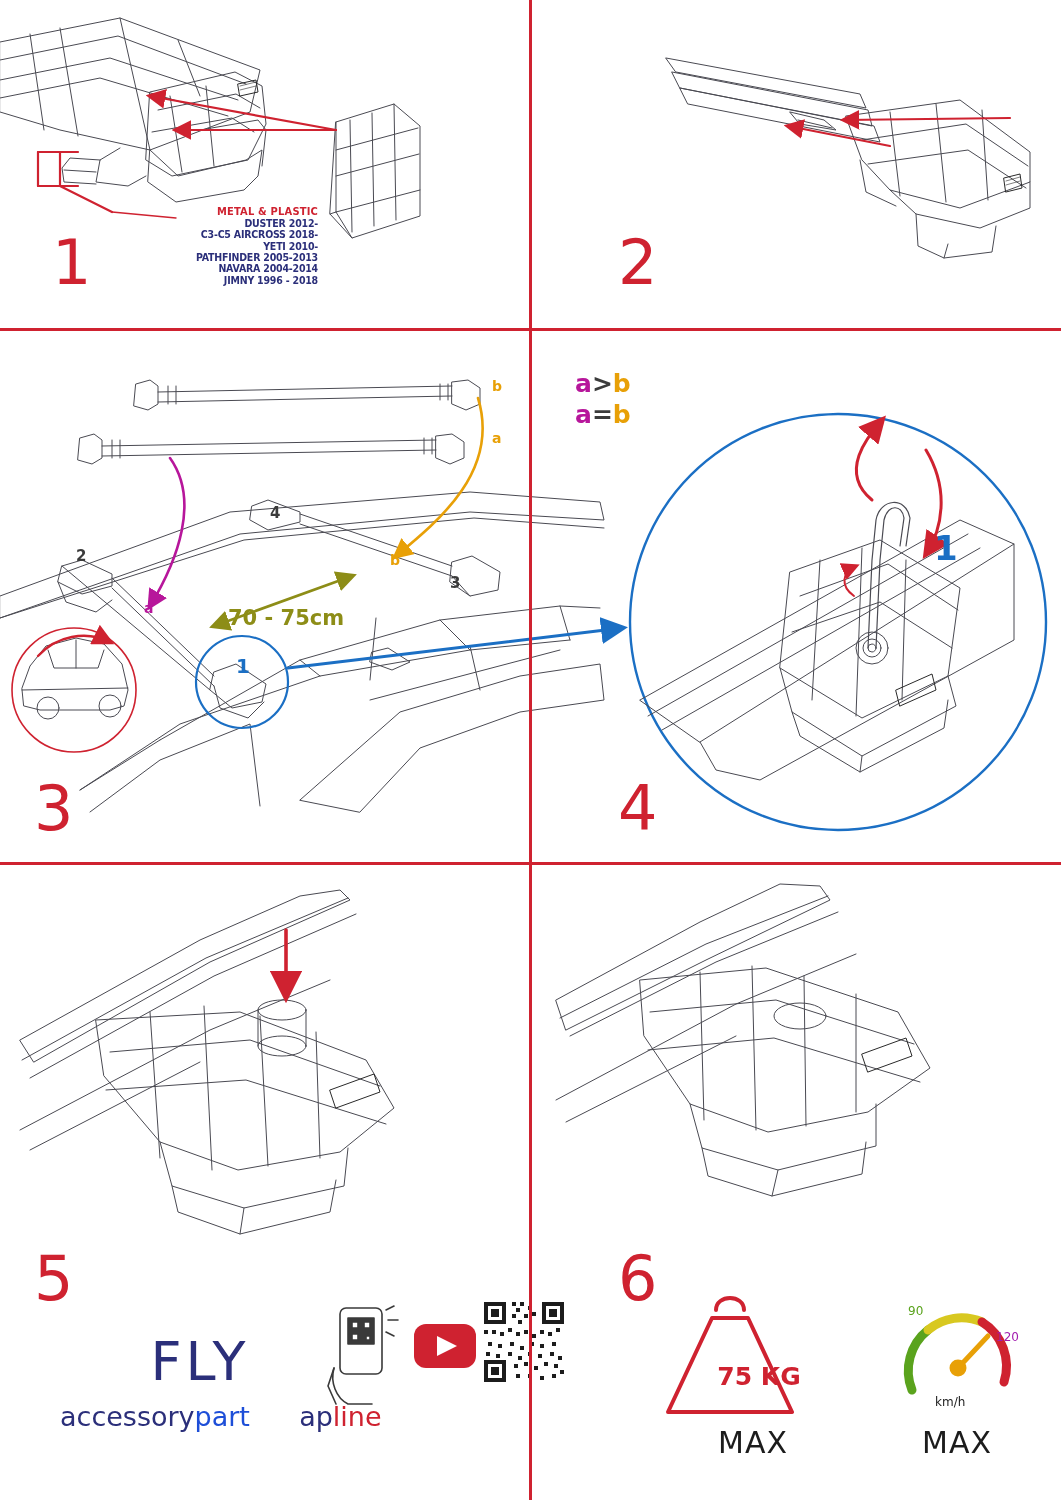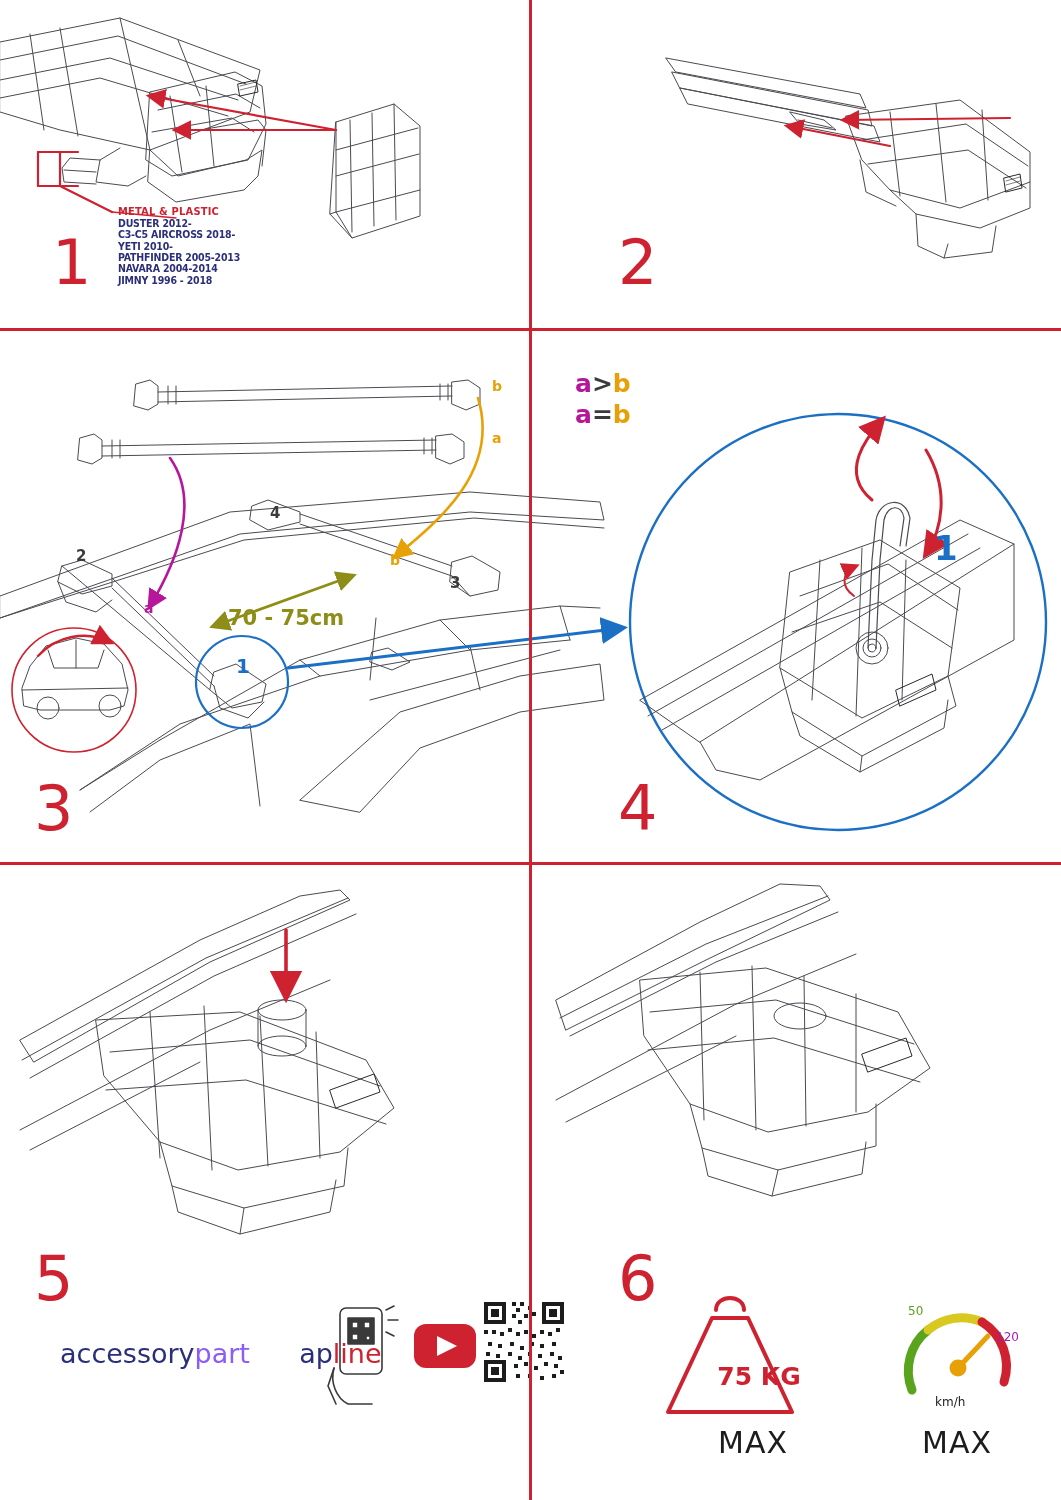--- a/index.html
+++ b/index.html
@@ -60,21 +60,21 @@
     width: 1061px;
     height: 1500px;
     pointer-events: none;
   }
 
   .metal-plastic {
     position: absolute;
     left: 118px;
     top: 206px;
     width: 200px;
-    text-align: left;
+    text-align: right;
     line-height: 1.08;
   }
   .metal-plastic .mp-title {
     color: #cf2230;
     font-size: 11px;
     font-weight: bold;
     letter-spacing: 0.2px;
     display: block;
     font-family: "DejaVu Sans Condensed", "Liberation Sans", sans-serif;
   }
@@ -173,21 +173,21 @@
     margin-left: 10px;
     font-weight: 400;
   }
   .brand-sub {
     margin-top: 8px;
     font-size: 27px;
     font-family: "DejaVu Sans", sans-serif;
     white-space: nowrap;
   }
   .brand-sub .accessory { color: #2b2f7a; }
-  .brand-sub .part { color: #8b5cf6; }
+  .brand-sub .part { color: #1d4ed8; }
   .brand-sub .ap { color: #2b2f7a; margin-left: 32px; }
   .brand-sub .line { color: #cf2230; }
 
   .max-label {
     position: absolute;
     font-size: 30px;
     color: #1c1c1c;
     font-family: "DejaVu Sans", sans-serif;
     letter-spacing: 1px;
   }
@@ -603,25 +603,26 @@
   <div class="mini-lbl lbl-b-mid">b</div>
   <div class="mini-lbl lbl-a-mid">a</div>
   <div class="mini-lbl lbl-2">2</div>
   <div class="mini-lbl lbl-3">3</div>
   <div class="mini-lbl lbl-4">4</div>
   <div class="callout-1-circle">1</div>
 
   <div class="callout-1-big">1</div>
 
   <div class="brand-block">
+    <div class="brand-fly">FLY</div>
     <div class="brand-sub">
       <span class="accessory">accessory</span><span class="part">part</span>&nbsp;&nbsp;<span class="ap">ap</span><span class="line">line</span>
     </div>
   </div>
 
   <div class="weight-text">75 KG</div>
   <div class="max-label max-weight">MAX</div>
   <div class="max-label max-speed">MAX</div>
   <div class="kmh-text">km/h</div>
-  <div class="gauge-60">50</div>
+  <div class="gauge-60">90</div>
   <div class="gauge-120">120</div>
 
 </div>
 
 </body></html>

